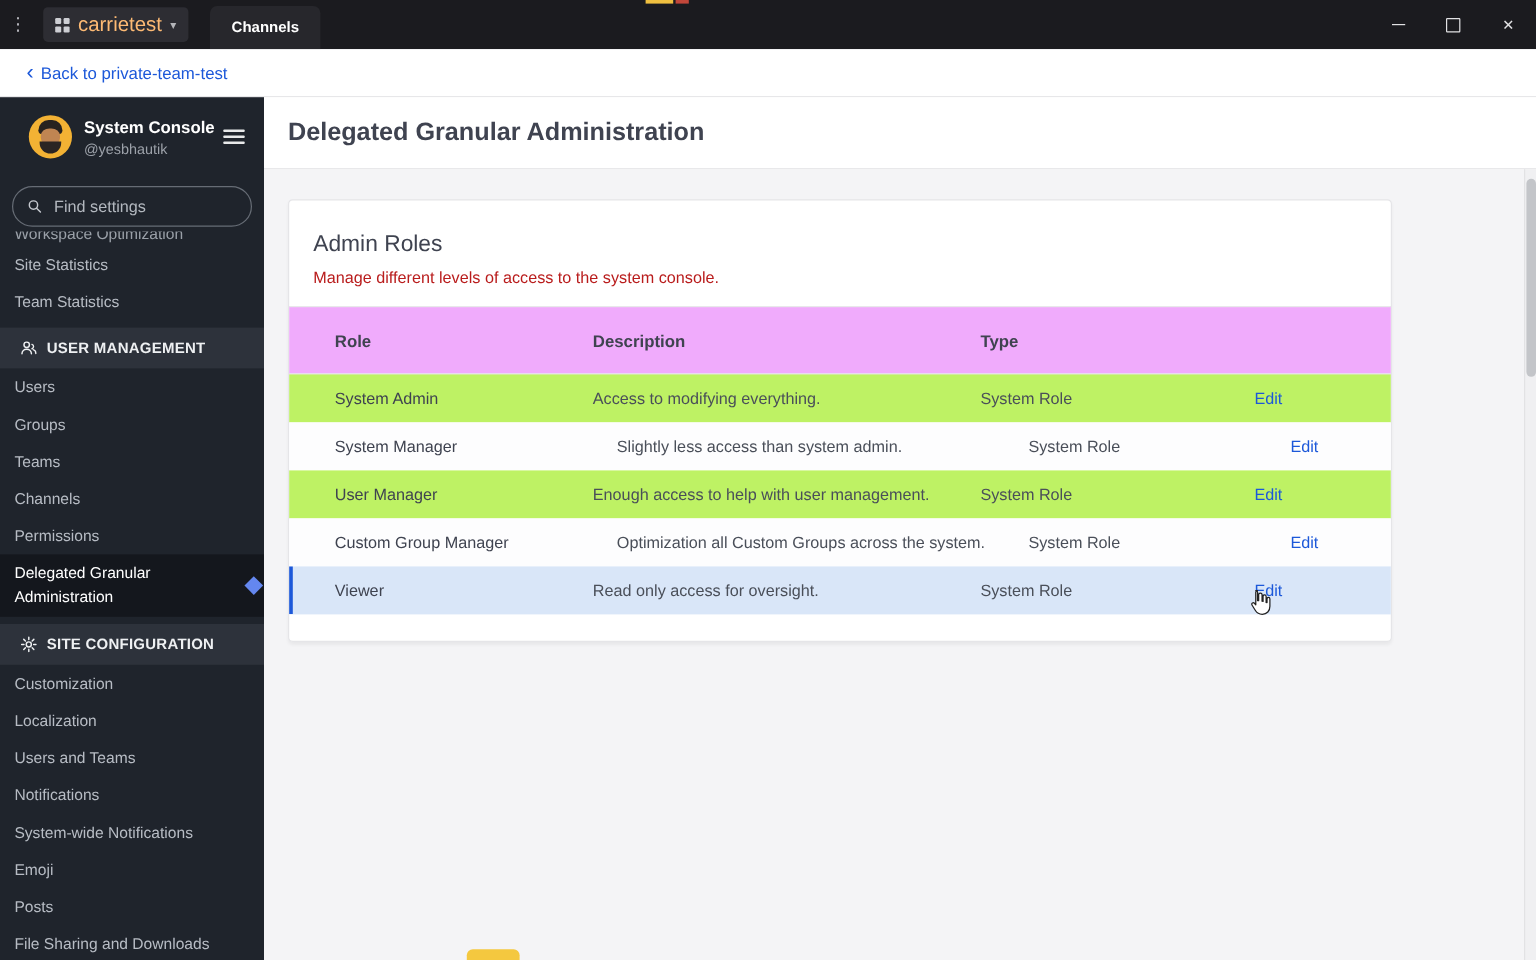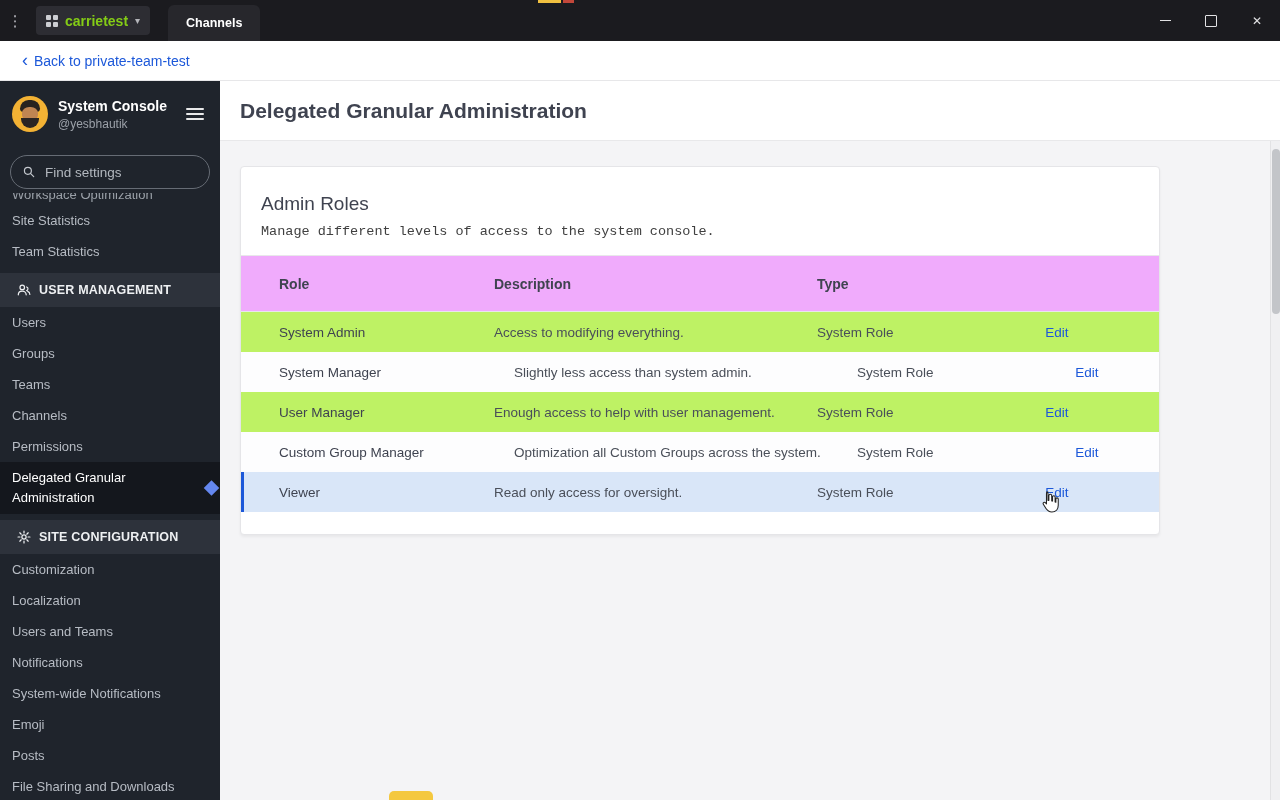--- a/index.html
+++ b/index.html
@@ -7,21 +7,21 @@
           font-family:"Liberation Sans",sans-serif;background:#f4f4f6;}
 
   
   .titlebar{position:absolute;top:0;left:0;width:1280px;height:41px;
             background:var(--titlebar_bg,#1b1b1f);display:flex;align-items:center;}
   .kebab{width:30px;text-align:center;font-size:15px;color:#bcbcc2;line-height:41px;}
   .server-chip{display:flex;align-items:center;gap:7px;height:29px;padding:0 10px;
                background:#2d2d33;border-radius:4px;margin-left:6px;}
   .grid-icon{display:grid;grid-template-columns:5px 5px;grid-template-rows:5px 5px;gap:2px;}
   .grid-icon span{background:#cdced3;border-radius:1px;}
-  .server-name{font-size:14px;font-weight:700;color:#84cc16;}
+  .server-name{font-size:17px;font-weight:400;color:#fdba74;}
   .chevron{font-size:10px;color:#b4b5ba;}
   .tab-channels{margin-left:18px;height:36px;align-self:flex-end;display:flex;align-items:center;
                 padding:0 18px;background:#27272c;border-radius:6px 6px 0 0;
                 font-size:12.5px;font-weight:700;color:#ffffff;}
   .win-controls{margin-left:auto;display:flex;height:100%;}
   .win-btn{width:46px;height:100%;display:flex;align-items:center;justify-content:center;
            color:#e2e2e4;font-size:12px;}
   .min-glyph{display:block;width:11px;height:1px;background:#e2e2e4;}
   .max-glyph{display:block;width:10px;height:10px;border:1px solid #e2e2e4;border-radius:1px;}
   .artifact{position:absolute;}
@@ -29,21 +29,21 @@
   
   .backbar{position:absolute;top:41px;left:0;width:1280px;height:40px;background:#fff;
            border-bottom:1px solid #e7e7e9;display:flex;align-items:center;box-sizing:border-box;}
   .back-link{margin-left:22px;color:var(--accent,#1c58d9);font-size:14px;
              display:flex;align-items:center;gap:6px;cursor:pointer;}
   .back-chev{font-size:18px;line-height:14px;margin-top:-2px;}
 
   
   .sidebar{position:absolute;top:81px;left:0;width:220px;height:719px;
            background:var(--sidebar_bg,#1f242c);overflow:hidden;}
-  .sb-header{height:66px;display:flex;align-items:center;padding:0 12px;box-sizing:border-box;position:relative;}
+  .sb-header{height:66px;display:flex;align-items:center;padding:0 12px;box-sizing:border-box;position:relative;margin-left:12px;}
   .avatar{width:36px;height:36px;border-radius:50%;background:var(--avatar_bg,#f3b234);
           position:relative;overflow:hidden;flex-shrink:0;}
   .avatar .hair{position:absolute;left:8px;top:4px;width:20px;height:12px;background:#27221f;border-radius:10px 10px 4px 4px;}
   .avatar .face{position:absolute;left:10px;top:11px;width:16px;height:14px;background:#c08552;border-radius:45%;}
   .avatar .beard{position:absolute;left:9px;top:22px;width:18px;height:10px;background:#2b2523;border-radius:0 0 9px 9px;}
   .sb-titles{margin-left:10px;}
   .sb-title{font-size:14px;font-weight:700;color:#fff;}
   .sb-subtitle{font-size:12px;color:#9ca1a9;margin-top:3px;}
   .hamburger{position:absolute;right:16px;top:50%;transform:translateY(-50%);width:18px;}
   .hamburger span{display:block;height:2px;background:#e8e9ea;margin:3px 0;border-radius:1px;}
@@ -65,21 +65,21 @@
 
   
   .page-header{position:absolute;left:220px;top:81px;width:1060px;height:60px;background:#fff;
                display:flex;align-items:center;border-bottom:1px solid #e8e8ea;box-sizing:border-box;}
   .page-title{margin-left:20px;font-size:21px;font-weight:700;color:#3f4350;}
   .content{position:absolute;left:220px;top:141px;width:1060px;height:659px;background:#f4f4f6;}
   .card{position:absolute;left:20px;top:25px;width:920px;background:#fff;
         border:1px solid #e5e5e8;border-radius:4px;box-shadow:0 2px 3px rgba(0,0,0,.05);box-sizing:border-box;}
   .card-head{padding:26px 20px 16px;}
   .card-title{font-size:19px;color:#3f4350;}
-  .card-desc{margin-top:9px;font-size:13.5px;color:#404040;font-family:Liberation Mono, monospace;}
+  .card-desc{margin-top:9px;font-size:13.5px;color:#b91c1c;}
   .table-header{display:flex;align-items:center;height:57px;border-top:1px solid #e8e8ea;
                 border-bottom:1px solid #e8e8ea;background:#f0abfc;font-size:14px;
                 font-weight:700;color:#3f4350;box-sizing:border-box;padding-left:38px;}
   .trow{display:flex;align-items:center;height:40px;font-size:13.5px;color:#3f4350;
         box-sizing:border-box;padding-left:38px;}
   .row-gray{background:#bef264;}
   .row-light{background:#fdfdfe;gap:20px;}
   .trow-highlight{background:var(--highlight_row,#d9e6f8);box-shadow:inset 3px 0 0 var(--accent,#1c58d9);}
   .col-role{width:215px;}
   .col-desc{width:323px;color:#4a4f59;}

